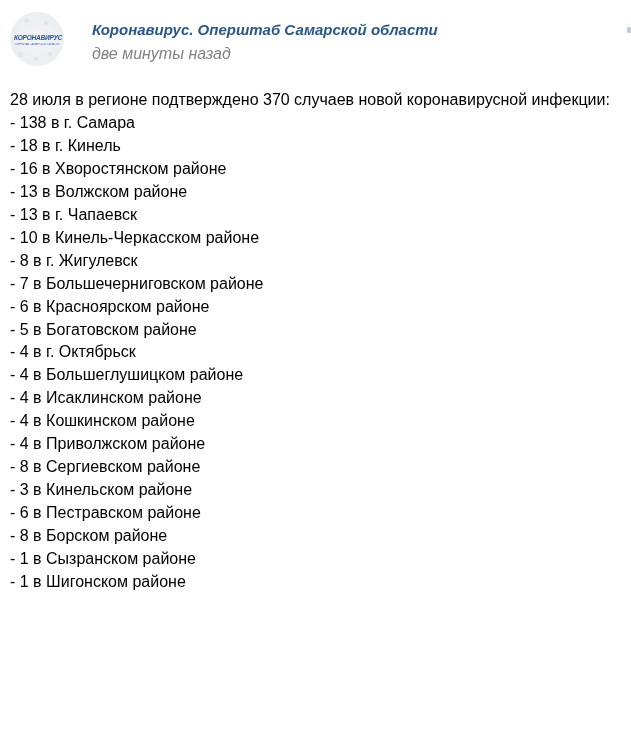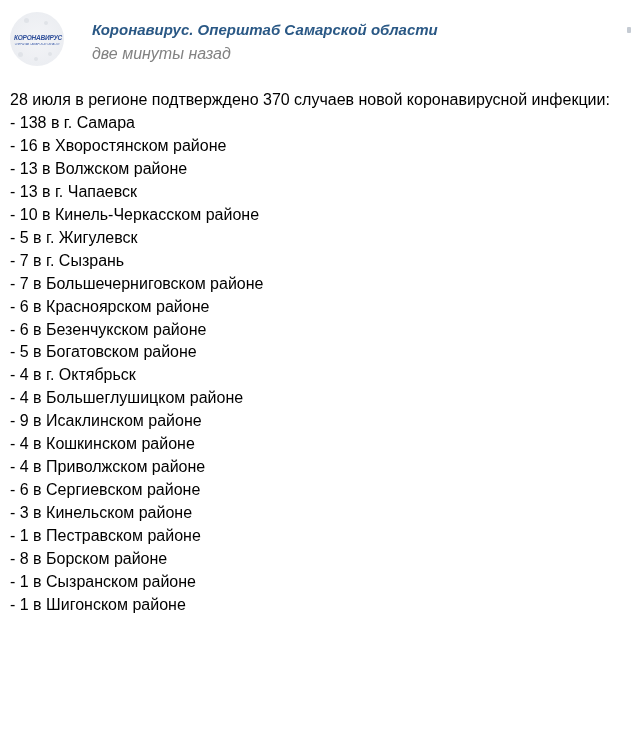--- a/index.html
+++ b/index.html
@@ -115,34 +115,33 @@
     <div class="logo-sub">ОПЕРШТАБ САМАРСКОЙ ОБЛАСТИ</div>
   </div>
   <div class="author-name">Коронавирус. Оперштаб Самарской области</div>
   <div class="post-time">две минуты назад</div>
   <div class="more-icon"></div>
 </div>
 
 <div class="post-text">
   <div class="post-line">28 июля в регионе подтверждено 370 случаев новой коронавирусной инфекции:</div>
   <div class="post-line">- 138 в г. Самара</div>
+  <div class="post-line">- 18 в г. Кинель</div>
   <div class="post-line">- 16 в Хворостянском районе</div>
   <div class="post-line">- 13 в Волжском районе</div>
   <div class="post-line">- 13 в г. Чапаевск</div>
   <div class="post-line">- 10 в Кинель-Черкасском районе</div>
-  <div class="post-line">- 5 в г. Жигулевск</div>
-  <div class="post-line">- 7 в г. Сызрань</div>
+  <div class="post-line">- 8 в г. Жигулевск</div>
   <div class="post-line">- 7 в Большечерниговском районе</div>
   <div class="post-line">- 6 в Красноярском районе</div>
-  <div class="post-line">- 6 в Безенчукском районе</div>
   <div class="post-line">- 5 в Богатовском районе</div>
   <div class="post-line">- 4 в г. Октябрьск</div>
   <div class="post-line">- 4 в Большеглушицком районе</div>
-  <div class="post-line">- 9 в Исаклинском районе</div>
+  <div class="post-line">- 4 в Исаклинском районе</div>
   <div class="post-line">- 4 в Кошкинском районе</div>
   <div class="post-line">- 4 в Приволжском районе</div>
-  <div class="post-line">- 6 в Сергиевском районе</div>
+  <div class="post-line">- 8 в Сергиевском районе</div>
   <div class="post-line">- 3 в Кинельском районе</div>
-  <div class="post-line">- 1 в Пестравском районе</div>
+  <div class="post-line">- 6 в Пестравском районе</div>
   <div class="post-line">- 8 в Борском районе</div>
   <div class="post-line">- 1 в Сызранском районе</div>
   <div class="post-line">- 1 в Шигонском районе</div>
 </div>
 
 </body></html>

